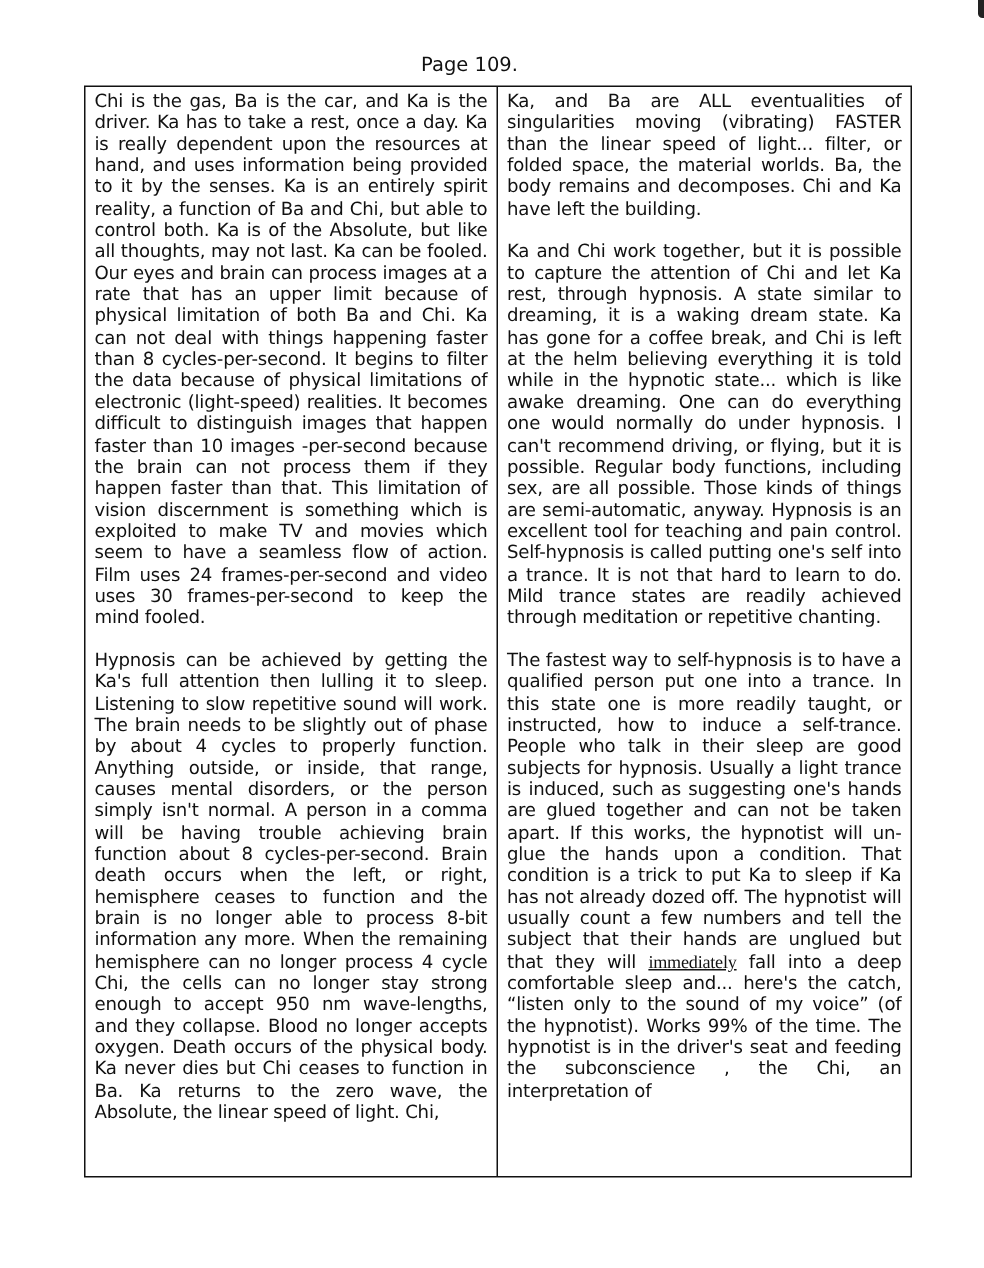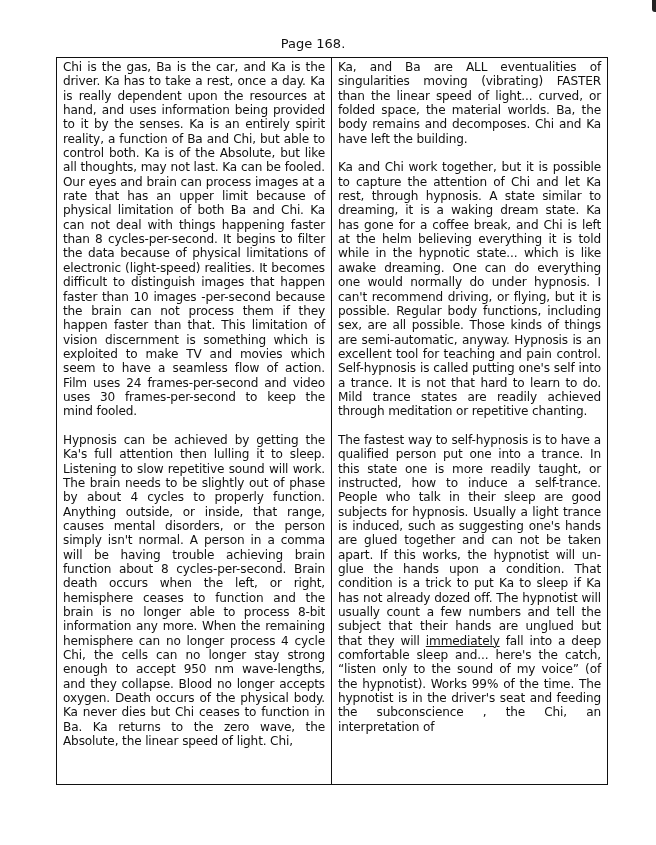--- a/index.html
+++ b/index.html
@@ -16,32 +16,32 @@
     position: absolute; left: 56px; top: 57px; width: 552px; height: 728px;
     border: 1.5px solid #111; display: flex; box-sizing: border-box;
   }
   .col {
     width: 50%; box-sizing: border-box; padding: 2px 6px 0 6px;
     font-size: 12.1px; line-height: 14.35px; text-align: justify; letter-spacing: -0.15px;
   }
   .col.left { border-right: 1.5px solid #111; }
   .col p { margin: 0 0 14.35px 0; }
   .col p:last-child { margin-bottom: 12px; }
-  .u { text-decoration: underline; }
+  .u { text-decoration: underline; font-family: Liberation Serif, serif; }
 </style>
 </head>
 <body>
 
 <div class="corner-mark"></div>
 
-<div class="page-number">Page 168.</div>
+<div class="page-number">Page 109.</div>
 
 <div class="page-table">
   <div class="col left">
     <p>Chi is the gas, Ba is the car, and Ka is the driver. Ka has to take a rest, once a day. Ka is really dependent upon the resources at hand, and uses information being provided to it by the senses. Ka is an entirely spirit reality, a function of Ba and Chi, but able to control both. Ka is of the Absolute, but like all thoughts, may not last. Ka can be fooled. Our eyes and brain can process images at a rate that has an upper limit because of physical limitation of both Ba and Chi. Ka can not deal with things happening faster than 8 cycles-per-second. It begins to filter the data because of physical limitations of electronic (light-speed) realities. It becomes difficult to distinguish images that happen faster than 10 images -per-second because the brain can not process them if they happen faster than that. This limitation of vision discernment is something which is exploited to make TV and movies which seem to have a seamless flow of action. Film uses 24 frames-per-second and video uses 30 frames-per-second to keep the mind fooled.</p>
     <p>Hypnosis can be achieved by getting the Ka's full attention then lulling it to sleep. Listening to slow repetitive sound will work. The brain needs to be slightly out of phase by about 4 cycles to properly function. Anything outside, or inside, that range, causes mental disorders, or the person simply isn't normal. A person in a comma will be having trouble achieving brain function about 8 cycles-per-second. Brain death occurs when the left, or right, hemisphere ceases to function and the brain is no longer able to process 8-bit information any more. When the remaining hemisphere can no longer process 4 cycle Chi, the cells can no longer stay strong enough to accept 950 nm wave-lengths, and they collapse. Blood no longer accepts oxygen. Death occurs of the physical body. Ka never dies but Chi ceases to function in Ba. Ka returns to the zero wave, the Absolute, the linear speed of light. Chi,</p>
   </div>
   <div class="col right">
-    <p>Ka, and Ba are ALL eventualities of singularities moving (vibrating) FASTER than the linear speed of light... curved, or folded space, the material worlds. Ba, the body remains and decomposes. Chi and Ka have left the building.</p>
+    <p>Ka, and Ba are ALL eventualities of singularities moving (vibrating) FASTER than the linear speed of light... filter, or folded space, the material worlds. Ba, the body remains and decomposes. Chi and Ka have left the building.</p>
     <p>Ka and Chi work together, but it is possible to capture the attention of Chi and let Ka rest, through hypnosis. A state similar to dreaming, it is a waking dream state. Ka has gone for a coffee break, and Chi is left at the helm believing everything it is told while in the hypnotic state... which is like awake dreaming. One can do everything one would normally do under hypnosis. I can't recommend driving, or flying, but it is possible. Regular body functions, including sex, are all possible. Those kinds of things are semi-automatic, anyway. Hypnosis is an excellent tool for teaching and pain control. Self-hypnosis is called putting one's self into a trance. It is not that hard to learn to do. Mild trance states are readily achieved through meditation or repetitive chanting.</p>
     <p><span>The fastest way to self-hypnosis is to have a qualified person put one into a trance. In this state one is more readily taught, or instructed, how to induce a self-trance. People who talk in their sleep are good subjects for hypnosis. Usually a light trance is induced, such as suggesting one's hands are glued together and can not be taken apart. If this works, the hypnotist will un-glue the hands upon a condition. That condition is a trick to put Ka to sleep if Ka has not already dozed off. The hypnotist will usually count a few numbers and tell the subject that their hands are unglued but that they will </span><span class="u">immediately</span><span> fall into a deep comfortable sleep and... here's the catch, “listen only to the sound of my voice” (of the hypnotist). Works 99% of the time. The hypnotist is in the driver's seat and feeding the subconscience , the Chi, an interpretation of</span></p>
   </div>
 </div>
 
 </body></html>

